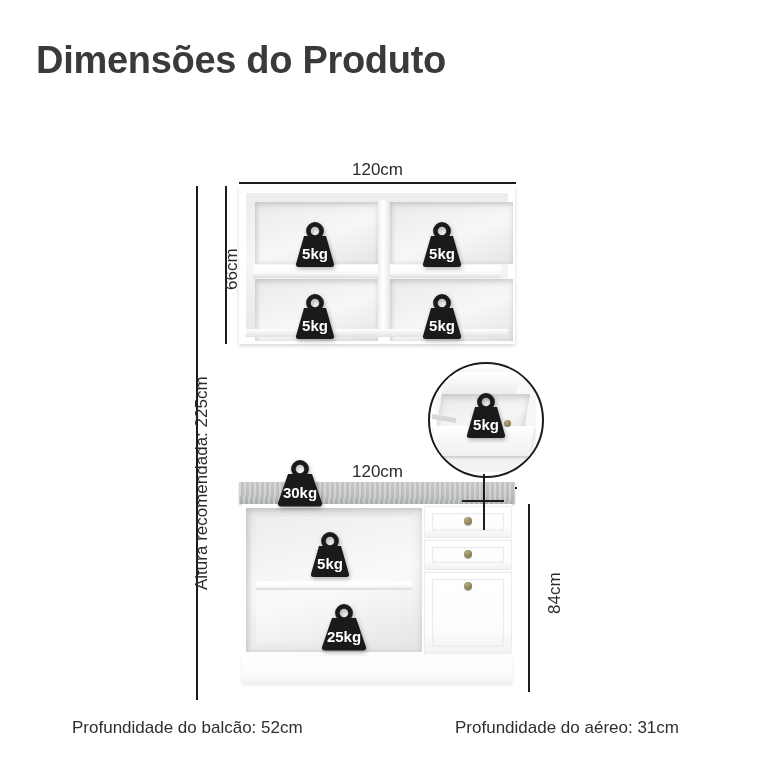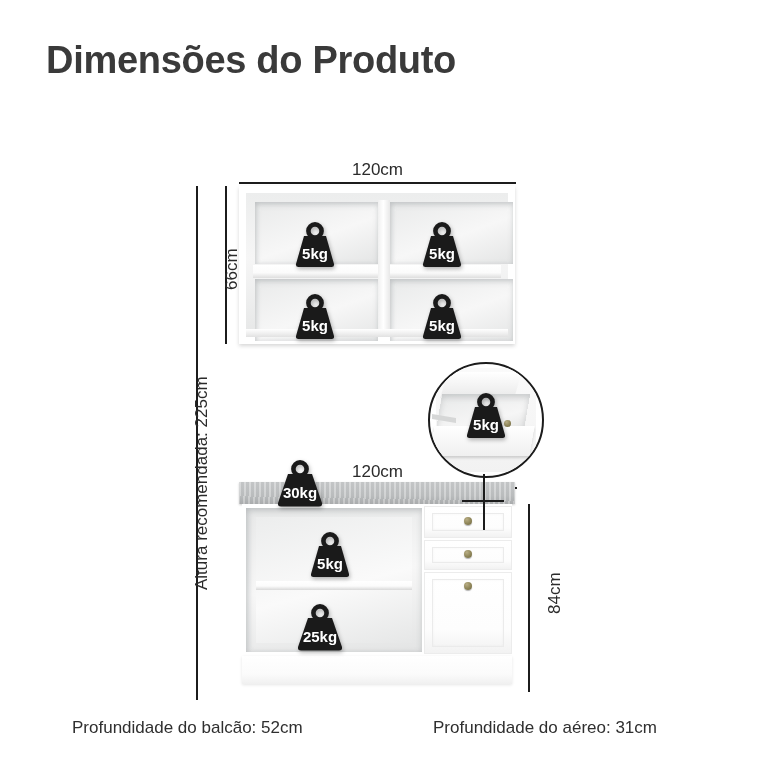--- a/index.html
+++ b/index.html
@@ -20,21 +20,20 @@
   .title {
     position: absolute;
     left: 36px;
     top: 38px;
     width: 420px;
     font-size: 38px;
     line-height: 1.16;
     font-weight: bold;
     color: #3a3a3a;
     letter-spacing: -0.3px;
-    text-align: right;
   }
 
   
   .dim-label {
     position: absolute;
     font-size: 17px;
     color: #2b2b2b;
     white-space: nowrap;
   }
   .dim-line-h {
@@ -291,21 +290,21 @@
 
   
   .caption {
     position: absolute;
     top: 718px;
     font-size: 17px;
     color: #2f2f2f;
     white-space: nowrap;
   }
   .cap-left  { left: 72px; }
-  .cap-right { left: 433px; }
+  .cap-right { left: 455px; }
 </style>
 </head>
 <body>
 
 <div class="title">Dimensões do Produto</div>
 
 <div class="dim-line-v" style="left:196px; top:186px; height:514px;"></div>
 <div class="dim-label rot" style="left:192px; top:590px;">Altura recomendada: 225cm</div>
 
 <div class="dim-label" style="left:352px; top:160px;">120cm</div>
@@ -410,21 +409,21 @@
     <text class="wtext" x="32" y="36" text-anchor="middle">30kg</text>
   </svg>
 </div>
 <div class="weight" style="left:303px; top:534px;">
   <svg viewBox="0 0 54 44">
     <circle cx="27" cy="7" r="6.6" fill="none" stroke="#1a1a1a" stroke-width="4.6"></circle>
     <path d="M16 12 H38 L46 40 Q46.5 43 43.5 43 H10.5 Q7.5 43 8 40 Z" fill="#1a1a1a"></path>
     <text class="wtext" x="27" y="35" text-anchor="middle">5kg</text>
   </svg>
 </div>
-<div class="weight w-big" style="left:288px; top:606px;">
+<div class="weight w-big" style="left:312px; top:606px;">
   <svg viewBox="0 0 64 46">
     <circle cx="32" cy="7" r="6.6" fill="none" stroke="#1a1a1a" stroke-width="4.6"></circle>
     <path d="M20 12 H44 L54 41 Q54.5 44.5 51 44.5 H13 Q9.5 44.5 10 41 Z" fill="#1a1a1a"></path>
     <text class="wtext" x="32" y="36" text-anchor="middle">25kg</text>
   </svg>
 </div>
 
 <div class="caption cap-left">Profundidade do balcão: 52cm</div>
 <div class="caption cap-right">Profundidade do aéreo: 31cm</div>
 

